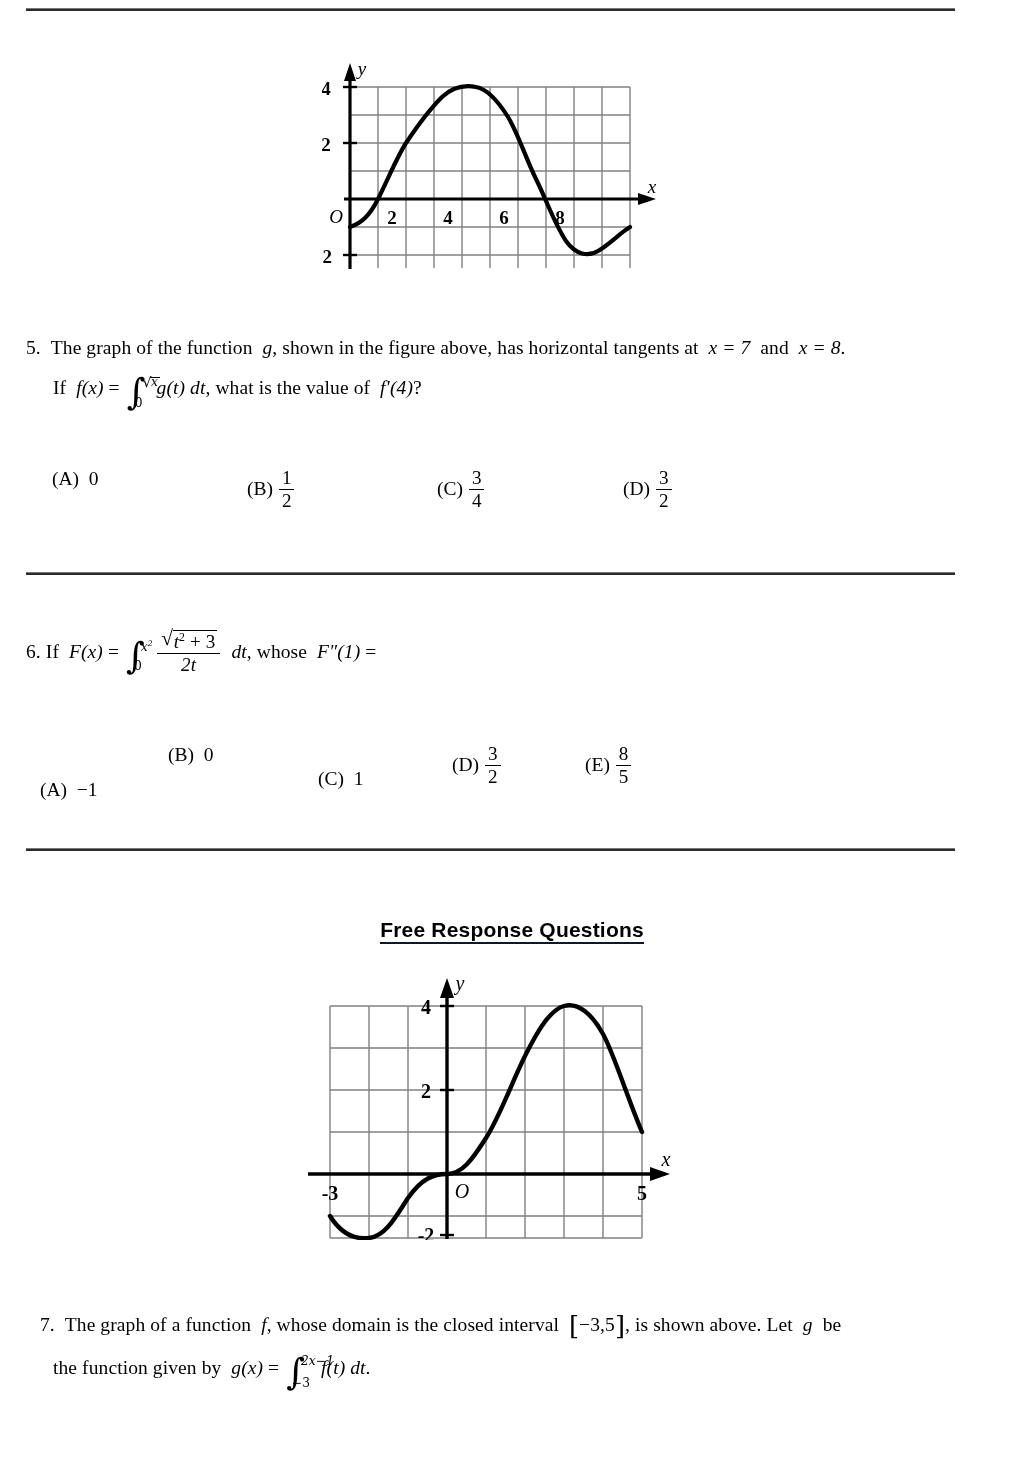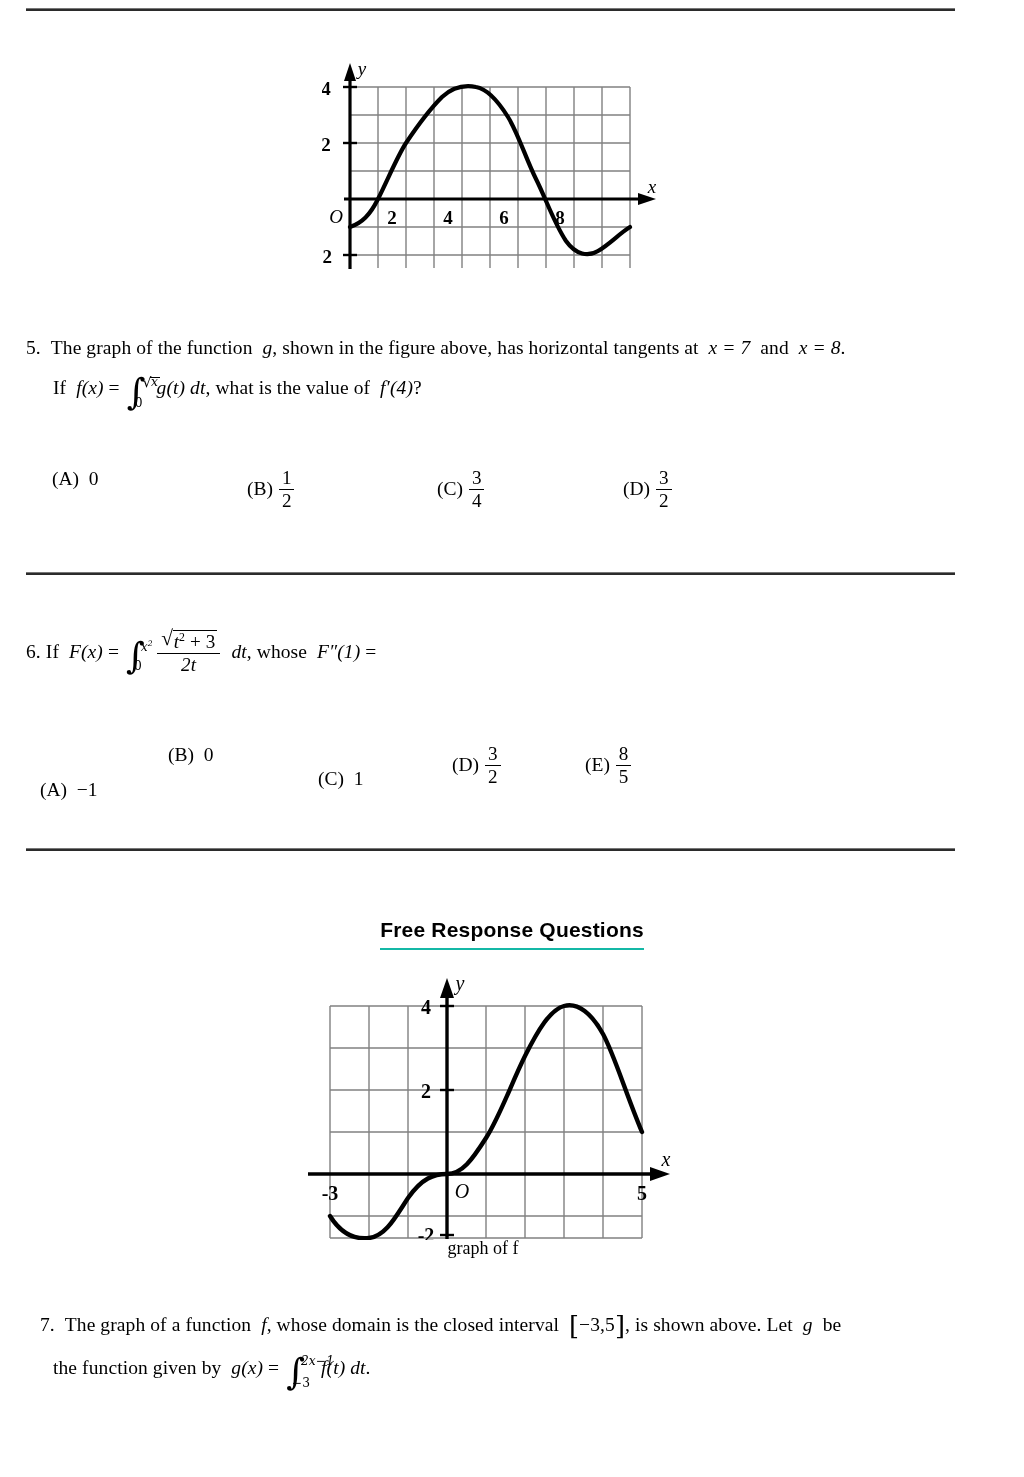--- a/index.html
+++ b/index.html
@@ -117,22 +117,22 @@
     position: absolute;
     left: 0; top: 918px;
     width: 1024px;
     text-align: center;
     font-family: "Liberation Sans", sans-serif;
     font-size: 21px;
     font-weight: bold;
     letter-spacing: 0.2px;
   }
   #free-response-heading span {
-    border-bottom: 2px solid #14b8a6;
-    padding-bottom: 7px;
+    border-bottom: 2px solid #0f172a;
+    padding-bottom: 1px;
   }
 
   
   .figure { position: absolute; }
   .caption {
     position: absolute;
     width: 100%;
     text-align: center;
     font-size: 18px;
   }
@@ -342,23 +342,20 @@
       <text x="126" y="44" text-anchor="middle" font-weight="bold">4</text>
       <text x="126" y="128" text-anchor="middle" font-weight="bold">2</text>
       <text x="126" y="272" text-anchor="middle" font-weight="bold">-2</text>
       <text x="30" y="230" text-anchor="middle" font-weight="bold">-3</text>
       <text x="342" y="230" text-anchor="middle" font-weight="bold">5</text>
       <text x="162" y="228" text-anchor="middle" font-style="italic">O</text>
       <text x="366" y="196" text-anchor="middle" font-style="italic">x</text>
       <text x="160" y="20" text-anchor="middle" font-style="italic">y</text>
     </g>
   </svg>
-  <div class="caption" style="top:268px; left:-12px;">
-    <span>graph of f</span>
-  </div>
 </div>
 
 <div class="qtext" style="left:40px; top:1315px;">
   <span>7.</span>
   &nbsp;<span>The graph of a function</span>
   &nbsp;<i>f</i><span>, whose domain is the closed interval</span>
   &nbsp;<span class="bigbr">[</span><span>−3,5</span><span class="bigbr">]</span><span>, is shown above. Let</span>
   &nbsp;<i>g</i>
   &nbsp;<span>be</span>
 </div>

